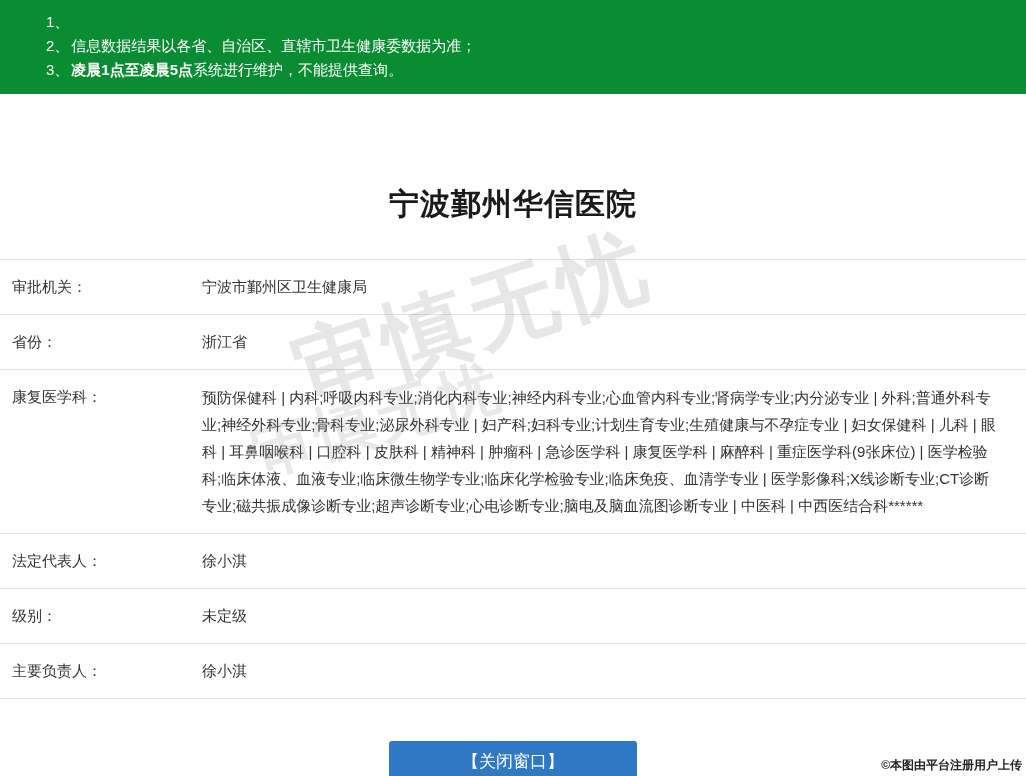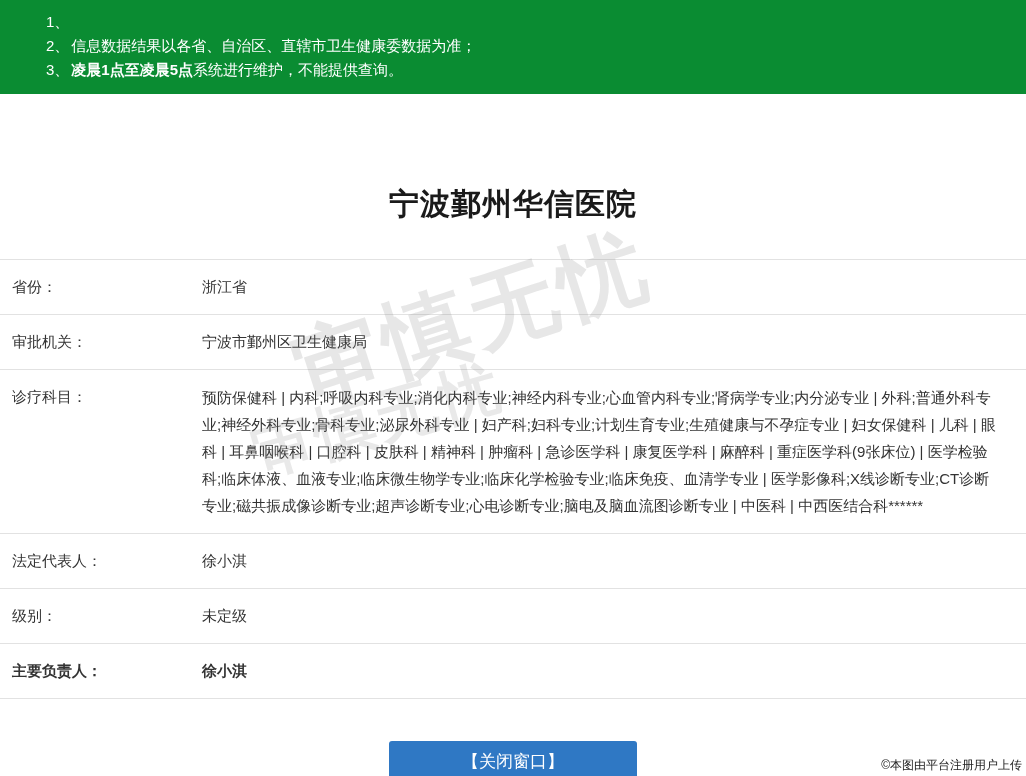--- a/index.html
+++ b/index.html
@@ -56,21 +56,20 @@
   .info-table {
     width: 1026px;
     border-collapse: collapse;
     table-layout: fixed;
   }
   .info-table tr {
     border-top: 1px solid #e2e2e2;
   }
   .info-table tr:last-child {
     border-bottom: 1px solid #e2e2e2;
-    font-weight: bold;
   }
   .info-table td {
     padding: 14px 0 14px 0;
     font-size: 15px;
     vertical-align: top;
     line-height: 26px;
   }
   td.label {
     width: 190px;
     padding-left: 12px;
@@ -134,21 +133,21 @@
     transform: rotate(-16deg);
     letter-spacing: 4px;
     user-select: none;
   }
   .corner-mark {
     position: absolute;
     right: 4px;
     bottom: 2px;
     font-size: 12px;
     color: #222222;
-    font-weight: normal;
+    font-weight: bold;
     white-space: nowrap;
   }
 </style>
 </head>
 <body>
 
 <div class="notice">
   <div class="notice-line">
     <span class="notice-num">1、</span>
   </div>
@@ -160,29 +159,29 @@
     <span class="notice-num">3、</span>
     <span class="notice-text"><span></span><span class="strong">凌晨1点至凌晨5点</span><span>系统进行维护，不能提供查询。</span></span>
   </div>
 </div>
 
 <div class="hospital-title">宁波鄞州华信医院</div>
 
 <table class="info-table">
   <tbody>
     <tr>
+      <td class="label">审批机关：</td>
+      <td class="value">宁波市鄞州区卫生健康局</td>
+    </tr>
+    <tr>
       <td class="label">省份：</td>
       <td class="value">浙江省</td>
     </tr>
     <tr>
-      <td class="label">审批机关：</td>
-      <td class="value">宁波市鄞州区卫生健康局</td>
-    </tr>
-    <tr>
-      <td class="label">诊疗科目：</td>
+      <td class="label">康复医学科：</td>
       <td class="value dept">预防保健科 | 内科;呼吸内科专业;消化内科专业;神经内科专业;心血管内科专业;肾病学专业;内分泌专业 | 外科;普通外科专业;神经外科专业;骨科专业;泌尿外科专业 | 妇产科;妇科专业;计划生育专业;生殖健康与不孕症专业 | 妇女保健科 | 儿科 | 眼科 | 耳鼻咽喉科 | 口腔科 | 皮肤科 | 精神科 | 肿瘤科 | 急诊医学科 | 康复医学科 | 麻醉科 | 重症医学科(9张床位) | 医学检验科;临床体液、血液专业;临床微生物学专业;临床化学检验专业;临床免疫、血清学专业 | 医学影像科;X线诊断专业;CT诊断专业;磁共振成像诊断专业;超声诊断专业;心电诊断专业;脑电及脑血流图诊断专业 | 中医科 | 中西医结合科******</td>
     </tr>
     <tr>
       <td class="label">法定代表人：</td>
       <td class="value">徐小淇</td>
     </tr>
     <tr>
       <td class="label">级别：</td>
       <td class="value">未定级</td>
     </tr>

